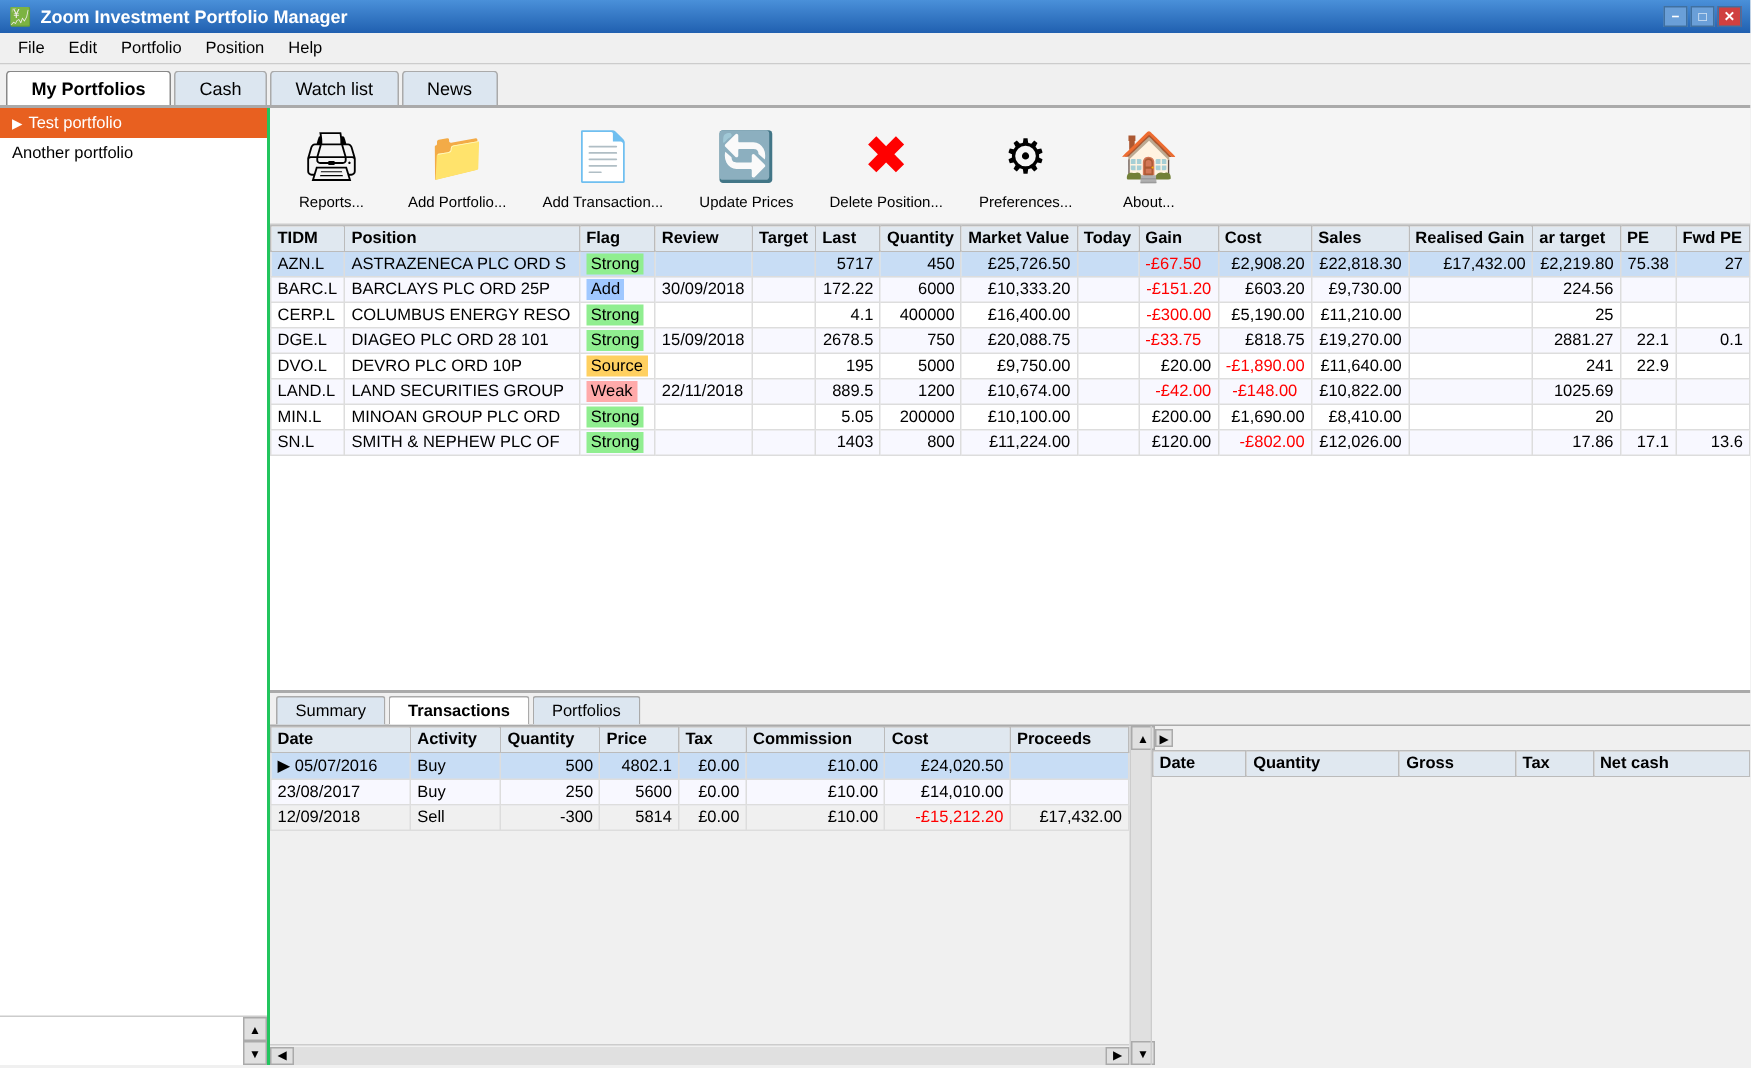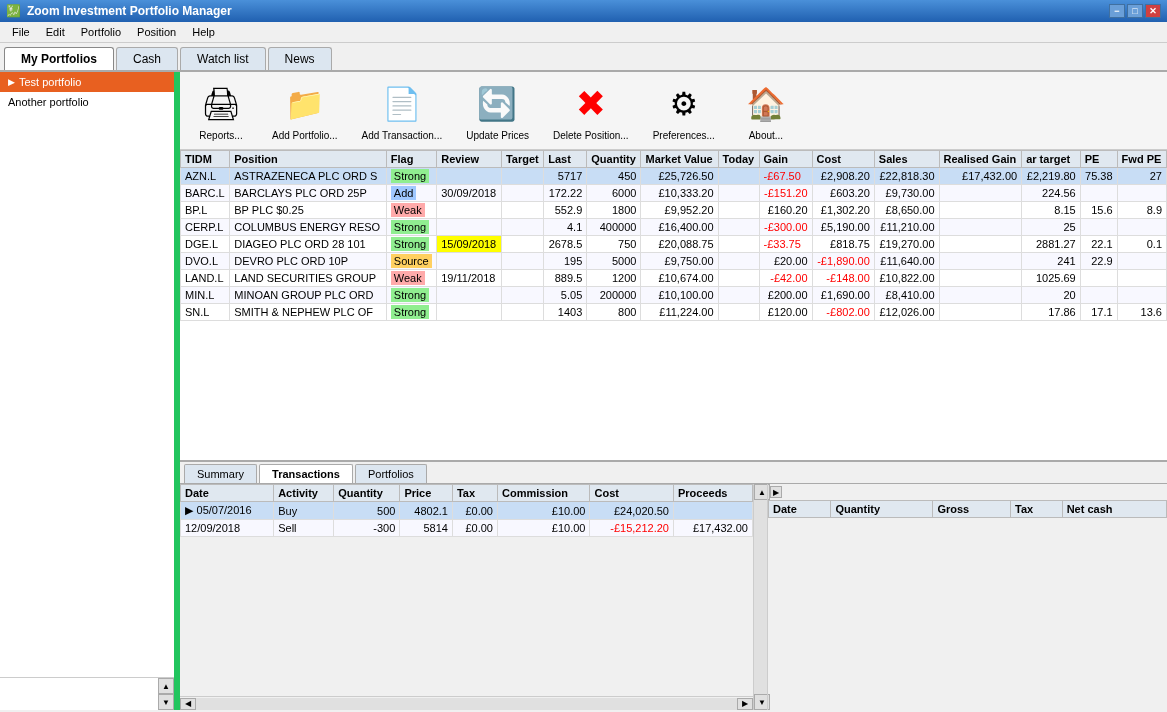--- a/index.html
+++ b/index.html
@@ -67,21 +67,21 @@
       background: white;
       font-weight: bold;
       border-color: #888;
     }
     .main-layout {
       display: flex;
       height: calc(712px - 22px - 22px - 30px);
     }
     .left-panel {
       width: 180px;
-      border-right: 6px solid #22c55e;
+      border-right: 2px solid #22c55e;
       background: white;
       overflow: hidden;
       display: flex;
       flex-direction: column;
     }
     .portfolio-list {
       flex: 1;
       overflow-y: auto;
     }
     .portfolio-item {
@@ -376,38 +376,20 @@
     <td style="text-align:right; color:black"></td>
     <td style="text-align:right; color:red">-£151.20</td>
     <td style="text-align:right; color:black">£603.20</td>
     <td style="text-align:right">£9,730.00</td>
     <td style="text-align:right"></td>
     <td style="text-align:right">224.56</td>
     <td style="text-align:right"></td>
     <td style="text-align:right"></td>
   </tr>
             <tr>
-    <td>BP.L</td>
-    <td>BP PLC $0.25</td>
-    <td><span class="flag-weak">Weak</span></td>
-    <td class=""></td>
-    <td></td>
-    <td style="text-align:right">552.9</td>
-    <td style="text-align:right">1800</td>
-    <td style="text-align:right">£9,952.20</td>
-    <td style="text-align:right; color:black"></td>
-    <td style="text-align:right; color:black">£160.20</td>
-    <td style="text-align:right; color:black">£1,302.20</td>
-    <td style="text-align:right">£8,650.00</td>
-    <td style="text-align:right"></td>
-    <td style="text-align:right">8.15</td>
-    <td style="text-align:right">15.6</td>
-    <td style="text-align:right">8.9</td>
-  </tr>
-            <tr>
     <td>CERP.L</td>
     <td>COLUMBUS ENERGY RESO</td>
     <td><span class="flag-strong">Strong</span></td>
     <td class=""></td>
     <td></td>
     <td style="text-align:right">4.1</td>
     <td style="text-align:right">400000</td>
     <td style="text-align:right">£16,400.00</td>
     <td style="text-align:right; color:black"></td>
     <td style="text-align:right; color:red">-£300.00</td>
@@ -451,28 +433,28 @@
     <td style="text-align:right">£11,640.00</td>
     <td style="text-align:right"></td>
     <td style="text-align:right">241</td>
     <td style="text-align:right">22.9</td>
     <td style="text-align:right"></td>
   </tr>
             <tr>
     <td>LAND.L</td>
     <td>LAND SECURITIES GROUP</td>
     <td><span class="flag-weak">Weak</span></td>
-    <td class="">19/11/2018</td>
+    <td class="">22/11/2018</td>
     <td></td>
     <td style="text-align:right">889.5</td>
     <td style="text-align:right">1200</td>
     <td style="text-align:right">£10,674.00</td>
     <td style="text-align:right; color:black"></td>
     <td style="text-align:right; color:red">-£42.00</td>
-    <td style="text-align:right; color:red">-£148.00</td>
+    <td style="text-align:center; color:red">-£148.00</td>
     <td style="text-align:right">£10,822.00</td>
     <td style="text-align:right"></td>
     <td style="text-align:right">1025.69</td>
     <td style="text-align:right"></td>
     <td style="text-align:right"></td>
   </tr>
             <tr>
     <td>MIN.L</td>
     <td>MINOAN GROUP PLC ORD</td>
     <td><span class="flag-strong">Strong</span></td>
@@ -542,20 +524,30 @@
     <td>▶ 05/07/2016</td>
     <td>Buy</td>
     <td style="text-align:right">500</td>
     <td style="text-align:right">4802.1</td>
     <td style="text-align:right">£0.00</td>
     <td style="text-align:right">£10.00</td>
     <td style="text-align:right; color:black">£24,020.50</td>
     <td style="text-align:right"></td>
   </tr>
                       <tr>
+    <td>23/08/2017</td>
+    <td>Buy</td>
+    <td style="text-align:right">250</td>
+    <td style="text-align:right">5600</td>
+    <td style="text-align:right">£0.00</td>
+    <td style="text-align:right">£10.00</td>
+    <td style="text-align:right; color:black">£14,010.00</td>
+    <td style="text-align:right"></td>
+  </tr>
+                      <tr>
     <td>12/09/2018</td>
     <td>Sell</td>
     <td style="text-align:right">-300</td>
     <td style="text-align:right">5814</td>
     <td style="text-align:right">£0.00</td>
     <td style="text-align:right">£10.00</td>
     <td style="text-align:right; color:red">-£15,212.20</td>
     <td style="text-align:right">£17,432.00</td>
   </tr>
                     </tbody>

